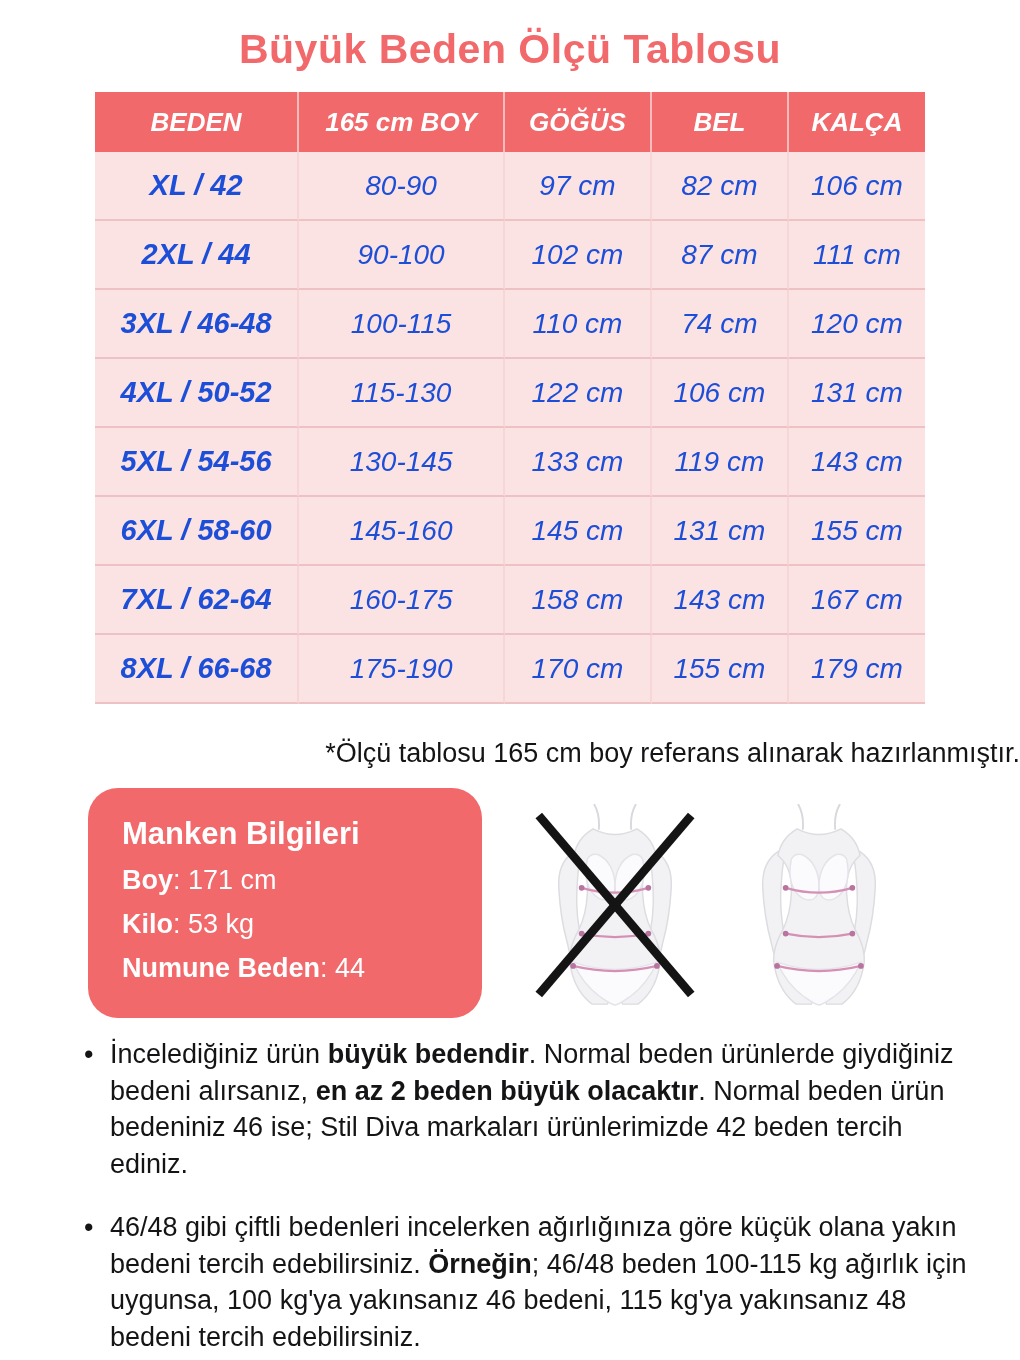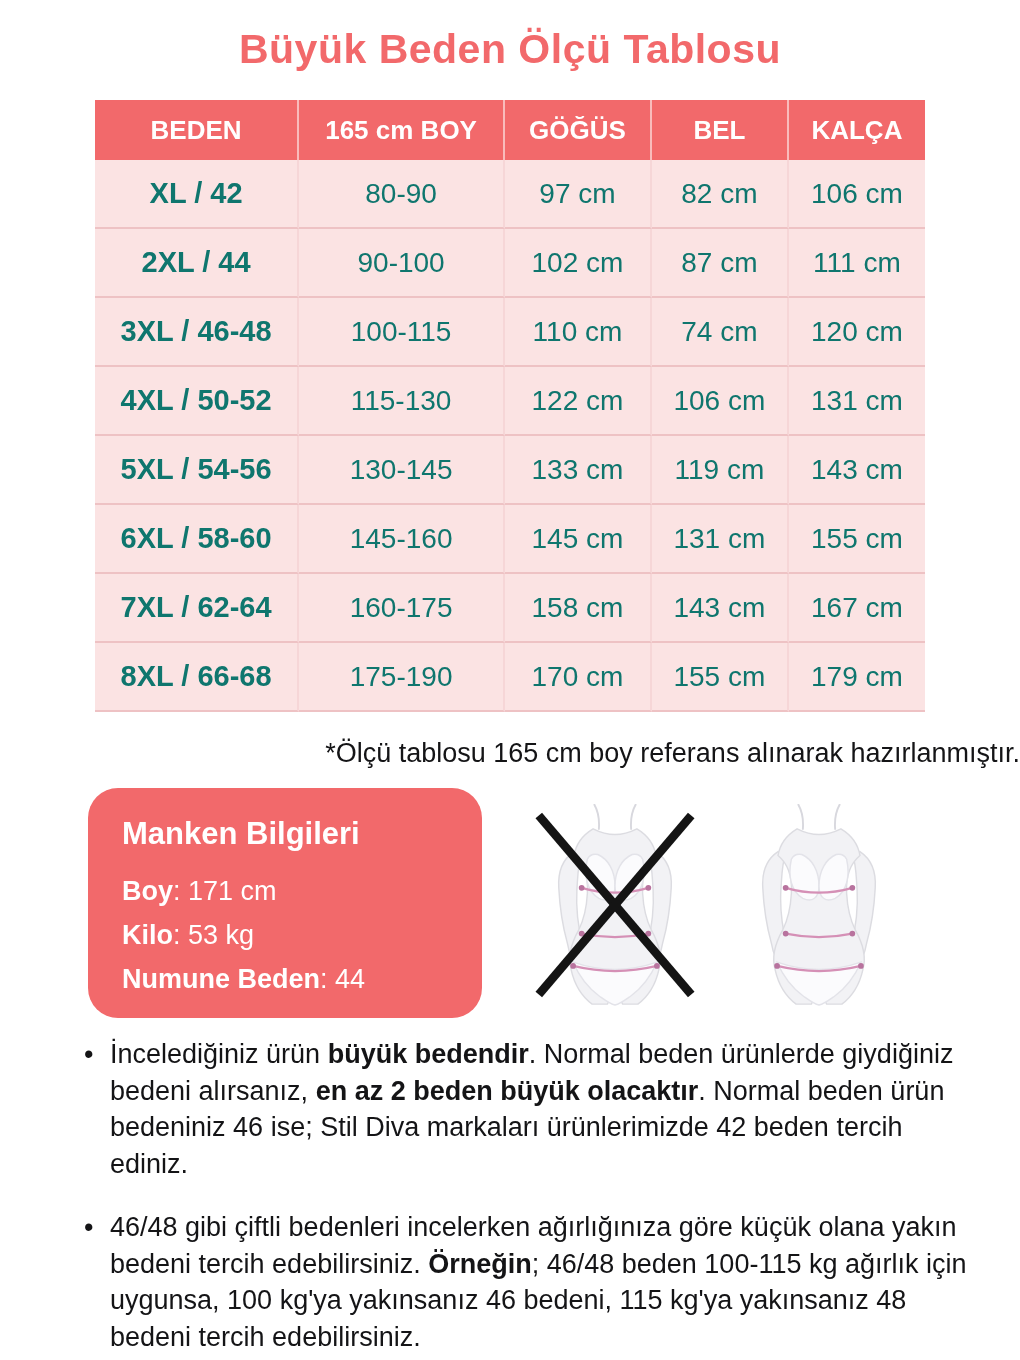--- a/index.html
+++ b/index.html
@@ -21,25 +21,26 @@
     width: 100%;
     text-align: center;
     font-size: 41px;
     font-weight: bold;
     letter-spacing: 0.5px;
     color: #f2696b;
   }
   
   table.size-table {
     position: absolute;
-    left: 95px; top: 100px;
+    left: 95px; top: 92px;
     width: 830px;
     border-collapse: separate;
     border-spacing: 0;
     table-layout: fixed;
+    font-style: italic;
   }
   .size-table col.c1 { width: 24.6%; }
   .size-table col.c2 { width: 24.8%; }
   .size-table col.c3 { width: 17.7%; }
   .size-table col.c4 { width: 16.5%; }
   .size-table col.c5 { width: 16.4%; }
   .size-table th {
     height: 60px;
     background: #f2696b;
     color: #ffffff;
@@ -49,21 +50,21 @@
     vertical-align: middle;
     border-right: 2px solid rgba(255,255,255,0.55);
   }
   .size-table th:last-child { border-right: none; }
   .size-table td {
     height: 69px;
     background: #fbe3e3;
     font-size: 28px;
     text-align: center;
     vertical-align: middle;
-    color: #0f766e;
+    color: #1d4ed8;
     border-right: 2px solid #f6d6d7;
     border-bottom: 2px solid #eec2c4;
   }
   .size-table td:last-child { border-right: none; }
   .size-table td.col-beden { font-weight: bold; font-size: 29px; }
   
   .footnote {
     position: absolute;
     top: 738px; left: 0;
     width: 100%;
@@ -77,21 +78,21 @@
     left: 88px; top: 788px;
     width: 394px; height: 230px;
     background: #f2696b;
     border-radius: 30px;
     color: #ffffff;
     padding: 28px 34px;
   }
   .model-card h2 {
     font-size: 31px;
     font-weight: bold;
-    margin-bottom: 24px;
+    margin-bottom: 13px;
   }
   .mi-line { font-size: 27px; margin-bottom: 13px; }
   .mi-label { font-weight: bold; }
   
   .figures {
     position: absolute;
     left: 534px; top: 804px;
     width: 396px; height: 206px;
     display: flex;
     gap: 42px;

